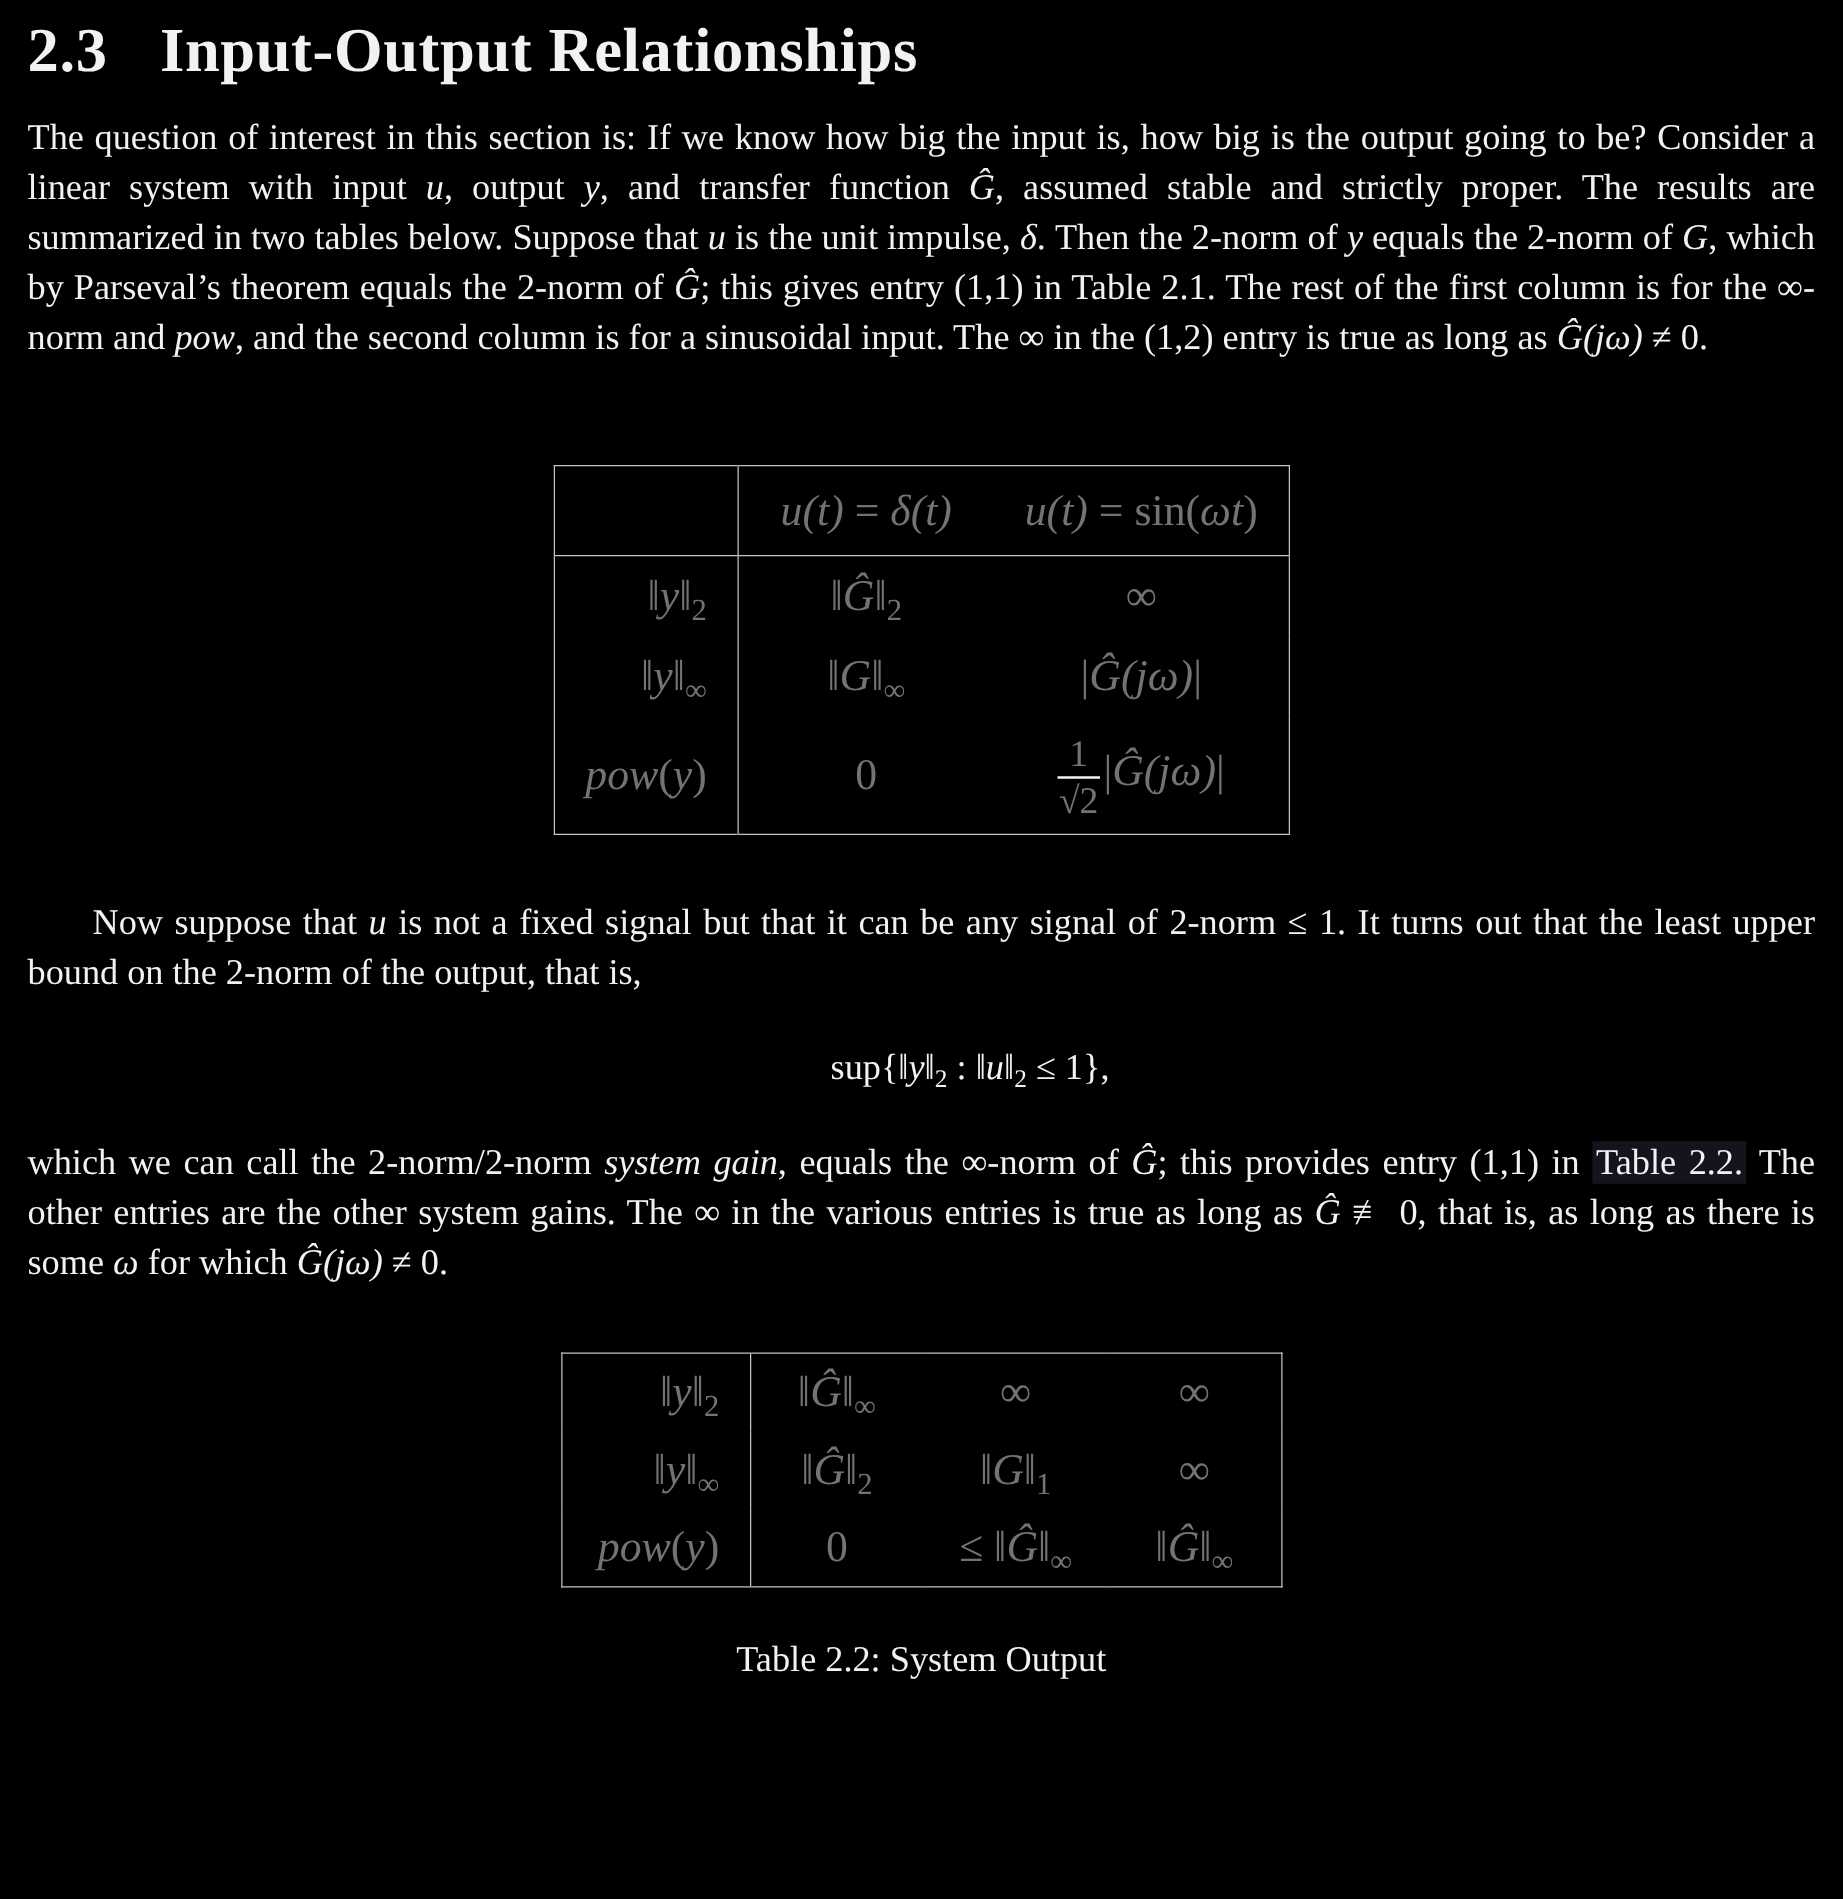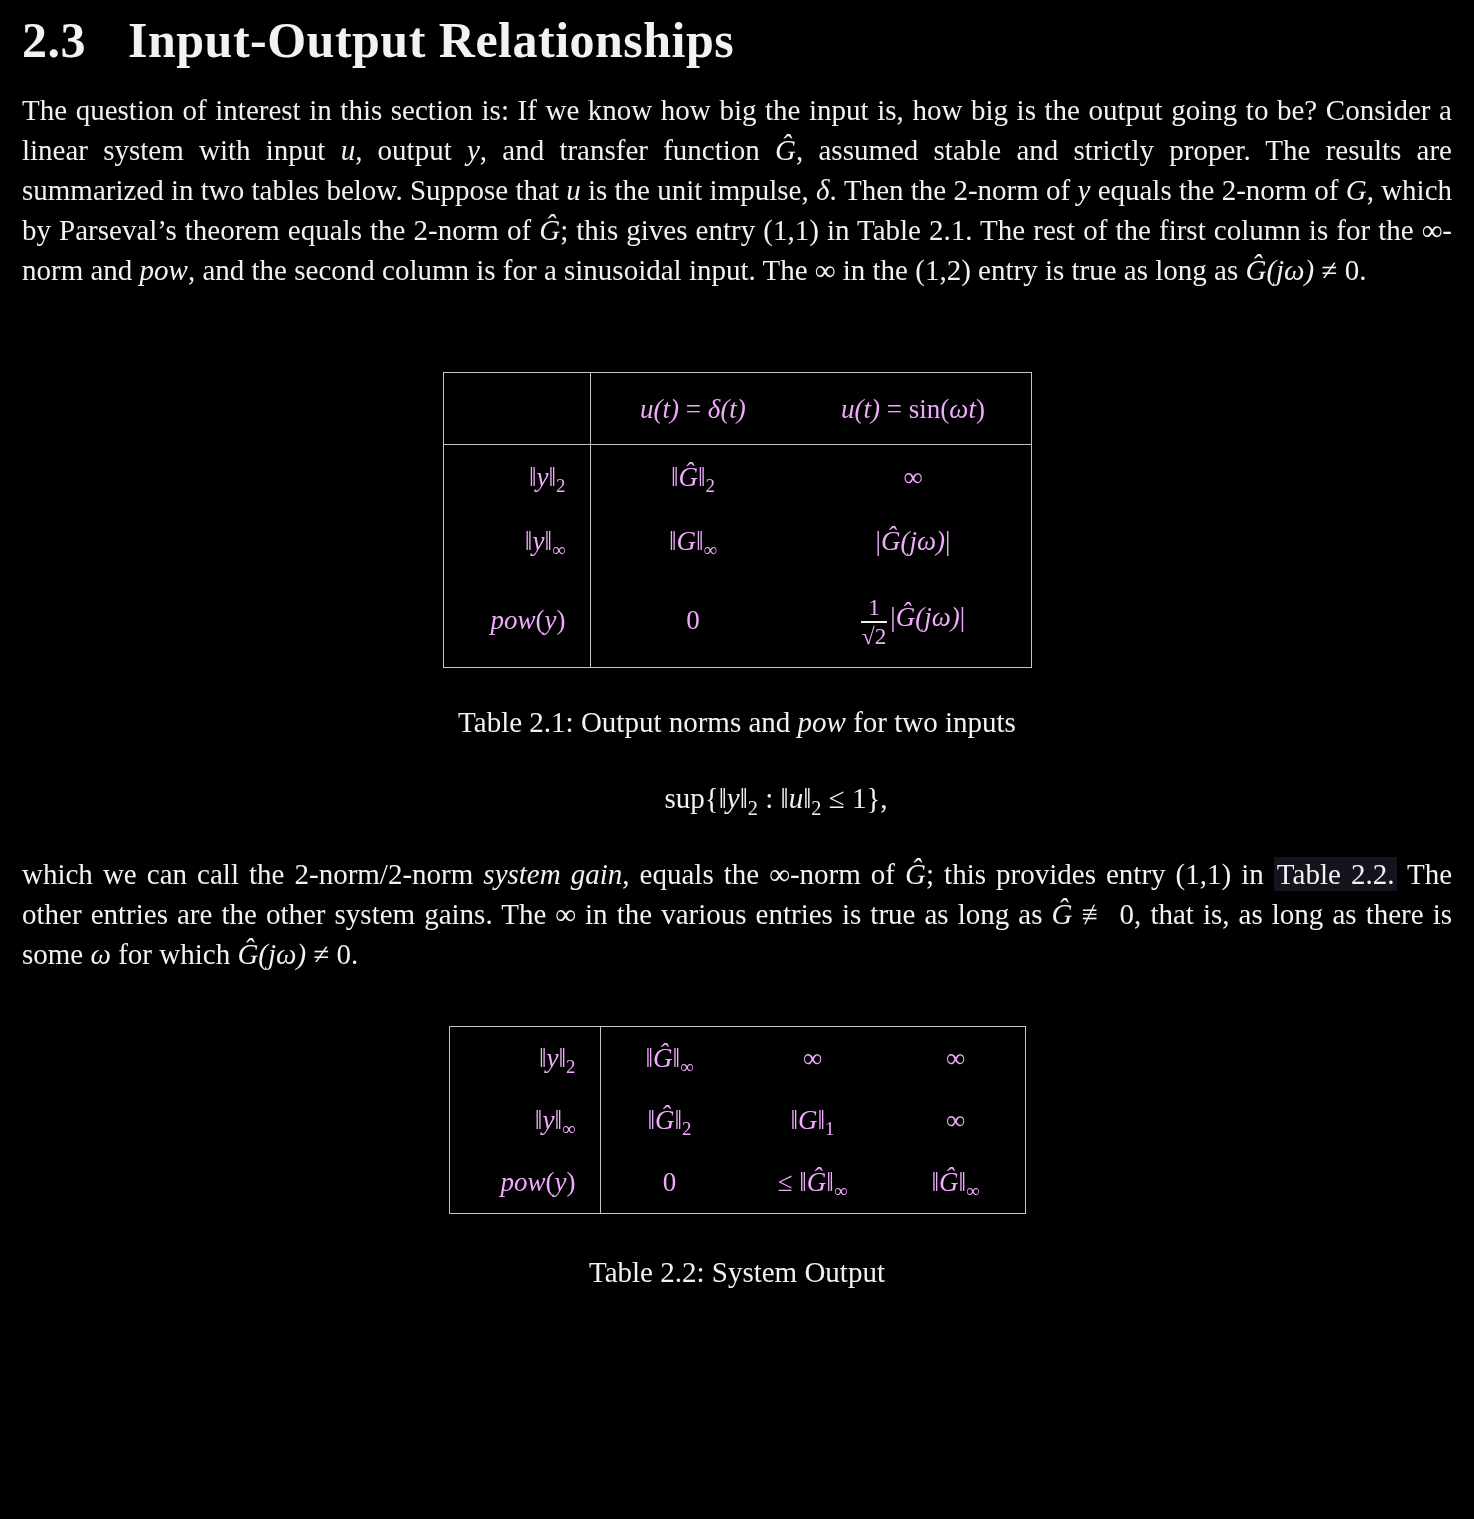--- a/index.html
+++ b/index.html
@@ -38,22 +38,22 @@
   .it { font-style: italic; }
   .hl { background: #14141f; padding: 1px 3px; }
   sub { font-size: 0.70em; line-height: 0; }
 
   .table-wrap { display: flex; justify-content: center; }
   #table1-wrap { margin-top: 82px; }
   #table2-wrap { margin-top: 52px; }
   table.math-table {
     border-collapse: collapse;
     border: 1px solid #c4c4c4;
-    font-size: 27px;
-    color: #f0abfc;
+    font-size: 35px;
+    color: #737373;
   }
   table.math-table td {
     padding: 0 10px;
     text-align: center;
     vertical-align: middle;
   }
   table.math-table td.rowlabel {
     border-right: 1px solid #c4c4c4;
     text-align: right;
     padding-left: 18px;
@@ -127,22 +127,22 @@
           <span class="frac">
                 <span class="num">1</span>
                 <span class="den">√2</span>
               </span><span><span>|</span><span class="it">Ĝ(jω)</span><span>|</span></span>
         </td>
       </tr>
     </tbody>
       </table>
   </div>
 
-  <p class="caption" id="caption1"><span>Table 2.1: Output norms and </span><span class="it">pow</span><span> for two inputs</span></p>
 
+  <p class="body-par" id="p2"><span>Now suppose that </span><span class="it">u</span><span> is not a fixed signal but that it can be any signal of 2-norm ≤ 1. It turns out that the least upper bound on the 2-norm of the output, that is,</span></p>
 
   <div class="equation"><span>sup{‖</span><span class="it">y</span><span>‖</span><sub>2</sub><span> : ‖</span><span class="it">u</span><span>‖</span><sub>2</sub><span> ≤ 1},</span></div>
 
   <p class="body-par" id="p3"><span>which we can call the 2-norm/2-norm </span><span class="it">system gain</span><span>, equals the ∞-norm of </span><span class="it">Ĝ</span><span>; this provides entry (1,1) in </span><span class="hl">Table 2.2.</span><span> The other entries are the other system gains. The ∞ in the various entries is true as long as </span><span class="it">Ĝ</span><span> ≢ 0, that is, as long as there is some </span><span class="it">ω</span><span> for which </span><span class="it">Ĝ(jω)</span><span> ≠ 0.</span></p>
 
   <div class="table-wrap" id="table2-wrap">
     <table class="math-table" id="table2">
       <tbody>
       <tr class="data-row">
         <td class="rowlabel"><span>‖</span><span class="it">y</span><span>‖</span><sub>2</sub></td>

